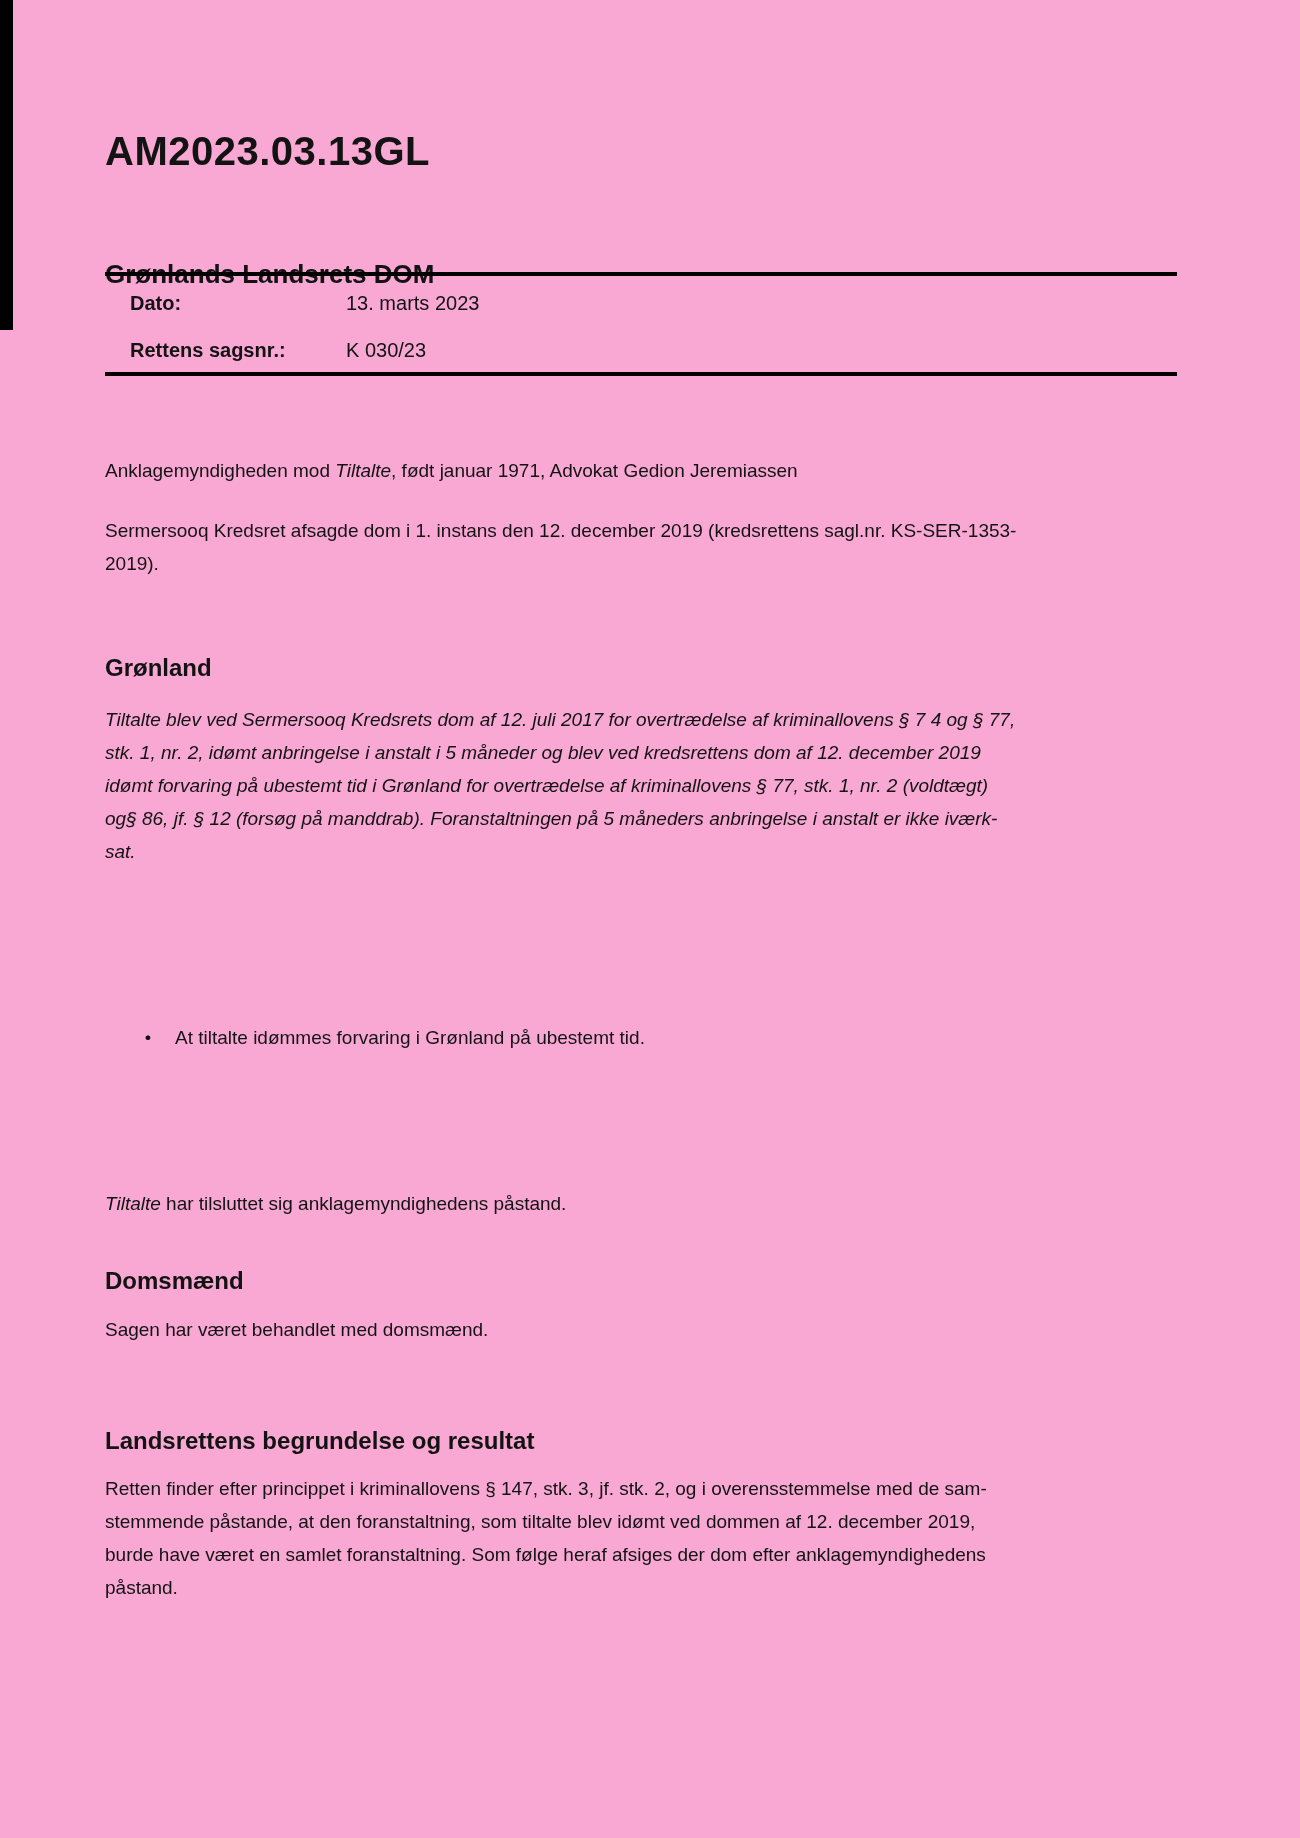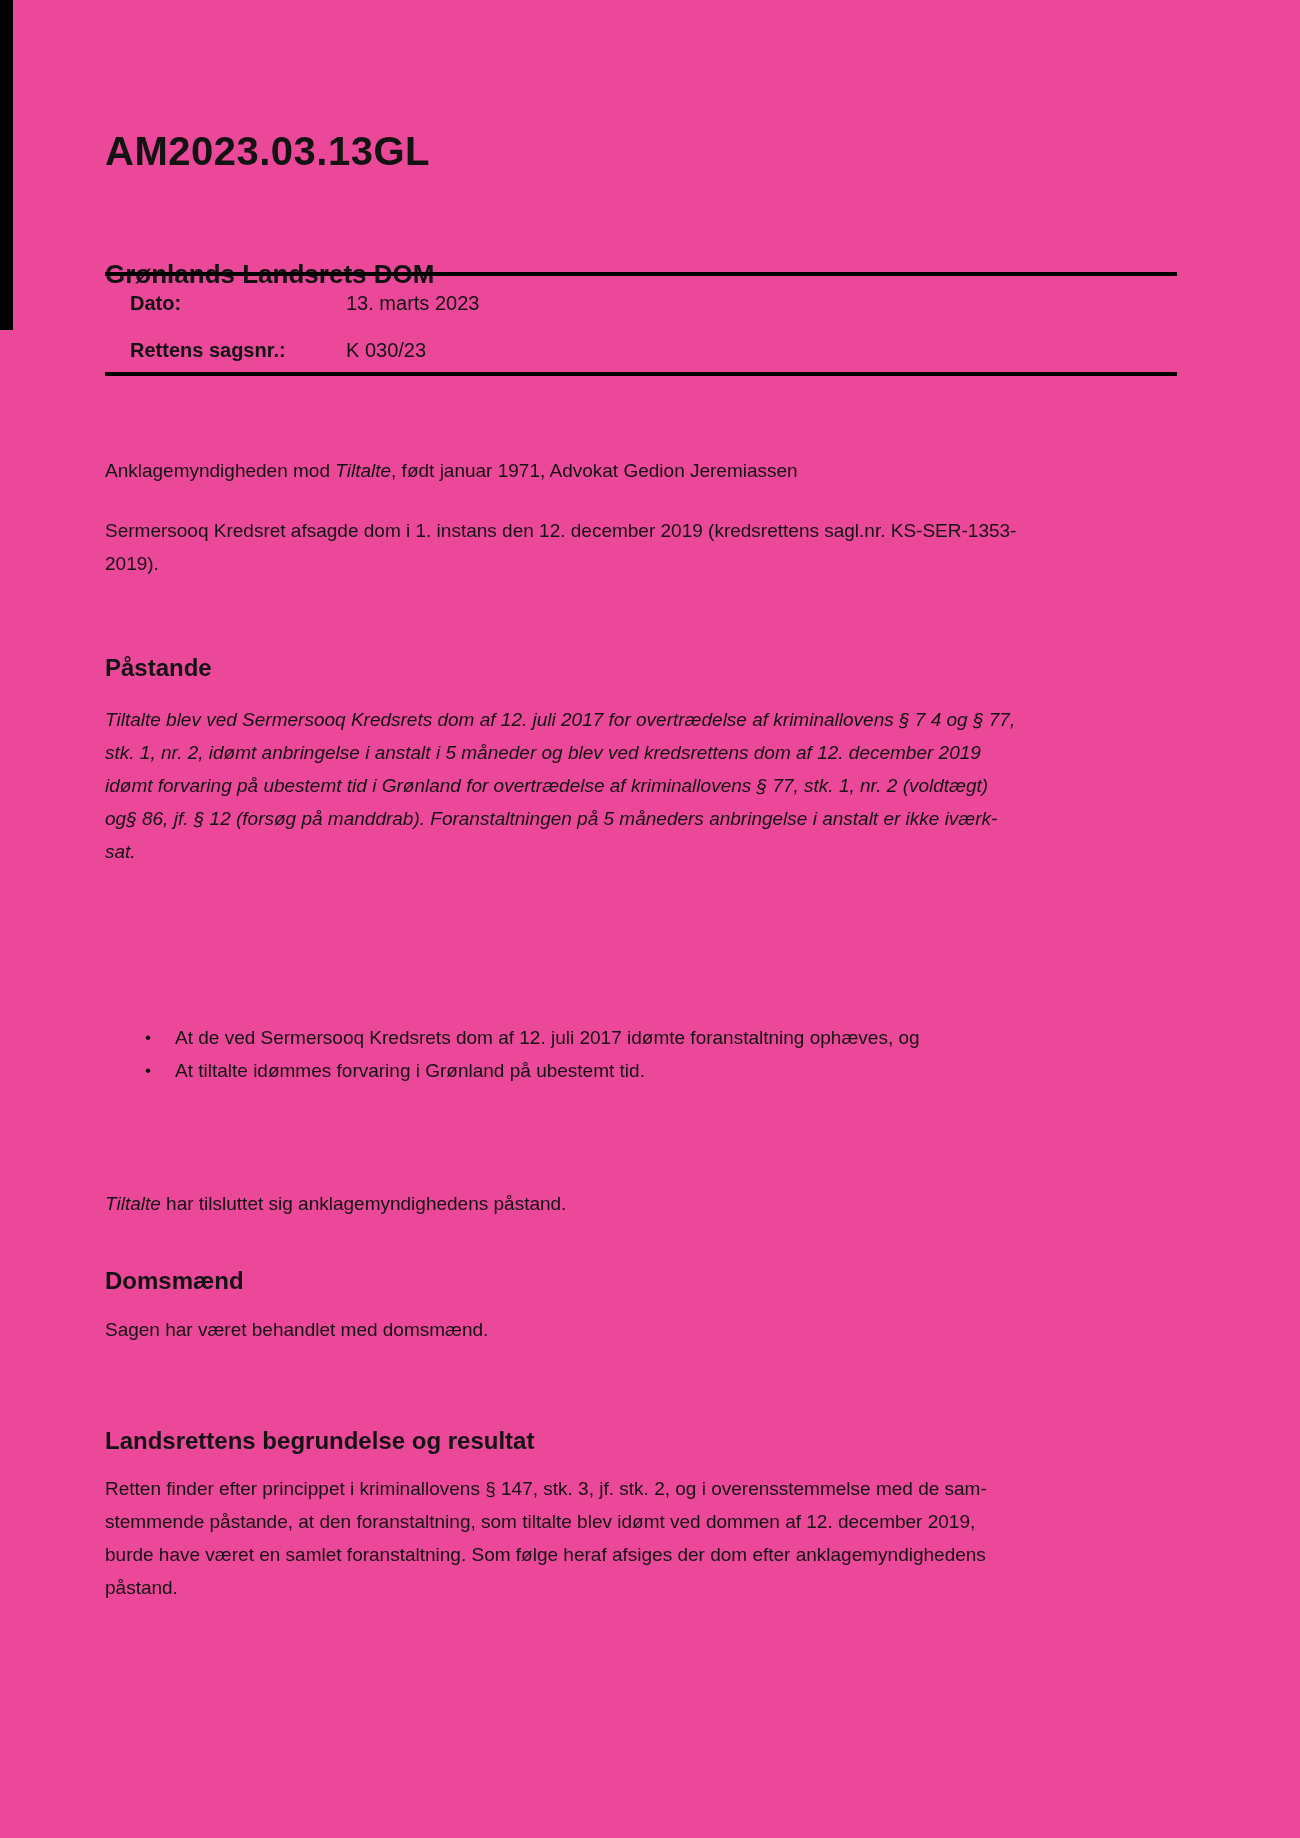--- a/index.html
+++ b/index.html
@@ -1,21 +1,21 @@
 <!DOCTYPE html>
 <html><head>
 <meta charset="utf-8">
 <style>
   html, body { margin: 0; padding: 0; background: #ffffff; }
   body { font-family: "Liberation Sans", sans-serif; }
   .page {
     position: relative;
     width: 1300px;
     height: 1838px;
-    background: #ec4899;
+    background: #f9a8d4;
     color: #131313;
     overflow: hidden;
   }
   .edge-bar {
     position: absolute;
     left: 0; top: 0;
     width: 13px; height: 330px;
     background: #000000;
   }
   .abs { position: absolute; left: 105px; width: 1072px; }
@@ -101,33 +101,32 @@
 
   <div class="rule" style="top:372px;"></div>
 
   <div class="abs body-text" style="top:421px;">
     <span>Anklagemyndigheden mod </span><span class="italic">Tiltalte</span><span>, født januar 1971, Advokat Gedion Jeremiassen</span>
   </div>
 
   <div class="abs body-text" style="top:514px;">Sermersooq Kredsret afsagde dom i 1. instans den 12. december 2019 (kredsrettens sagl.nr. KS-SER-1353-
 2019).</div>
 
-  <div class="abs section-heading" style="top:653px;">Påstande</div>
+  <div class="abs section-heading" style="top:653px;">Grønland</div>
 
   <div class="abs body-text" style="top:703px;font-style:italic;">Tiltalte blev ved Sermersooq Kredsrets dom af 12. juli 2017 for overtrædelse af kriminallovens § 7 4 og § 77,
 stk. 1, nr. 2, idømt anbringelse i anstalt i 5 måneder og blev ved kredsrettens dom af 12. december 2019
 idømt forvaring på ubestemt tid i Grønland for overtrædelse af kriminallovens § 77, stk. 1, nr. 2 (voldtægt)
 og§ 86, jf. § 12 (forsøg på manddrab). Foranstaltningen på 5 måneders anbringelse i anstalt er ikke iværk-
 sat.</div>
 
 
   <ul class="bullets abs" style="top:1021px;">
     <li>
       <span class="bullet-glyph">•</span>
-      <span>At de ved Sermersooq Kredsrets dom af 12. juli 2017 idømte foranstaltning ophæves, og</span>
     </li>
     <li>
       <span class="bullet-glyph">•</span>
       <span>At tiltalte idømmes forvaring i Grønland på ubestemt tid.</span>
     </li>
   </ul>
 
   <div class="abs body-text" style="top:1154px;">
     <span class="italic">Tiltalte</span><span> har tilsluttet sig anklagemyndighedens påstand.</span>
   </div>

